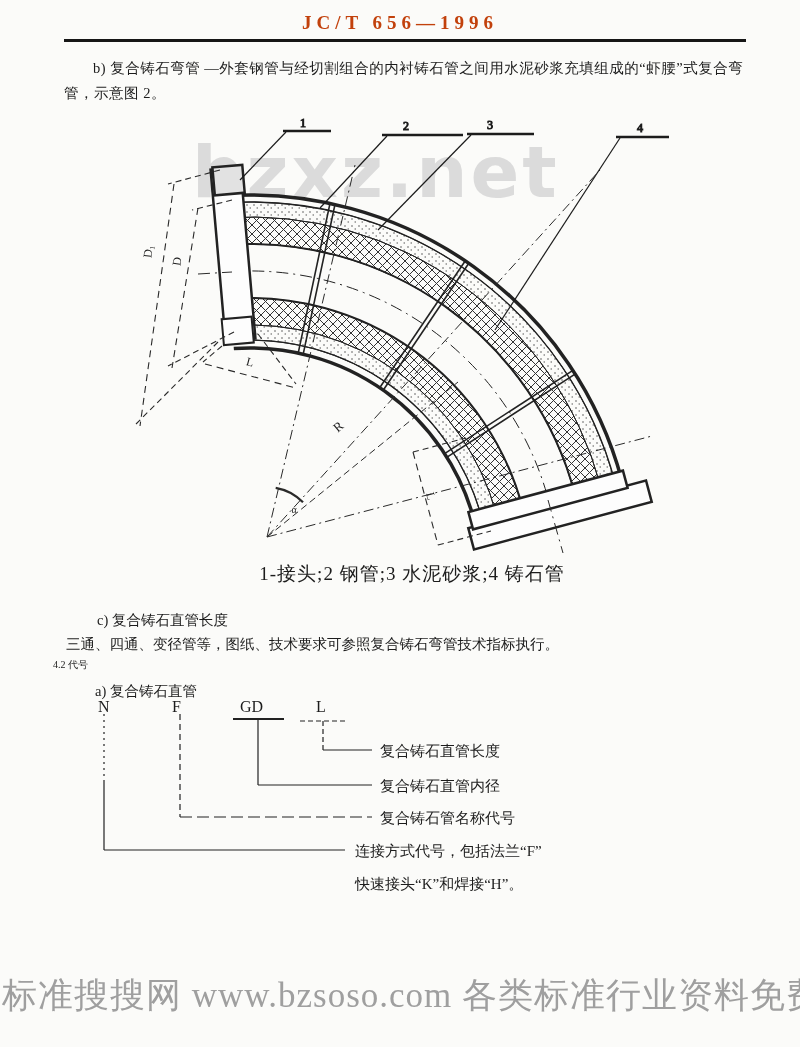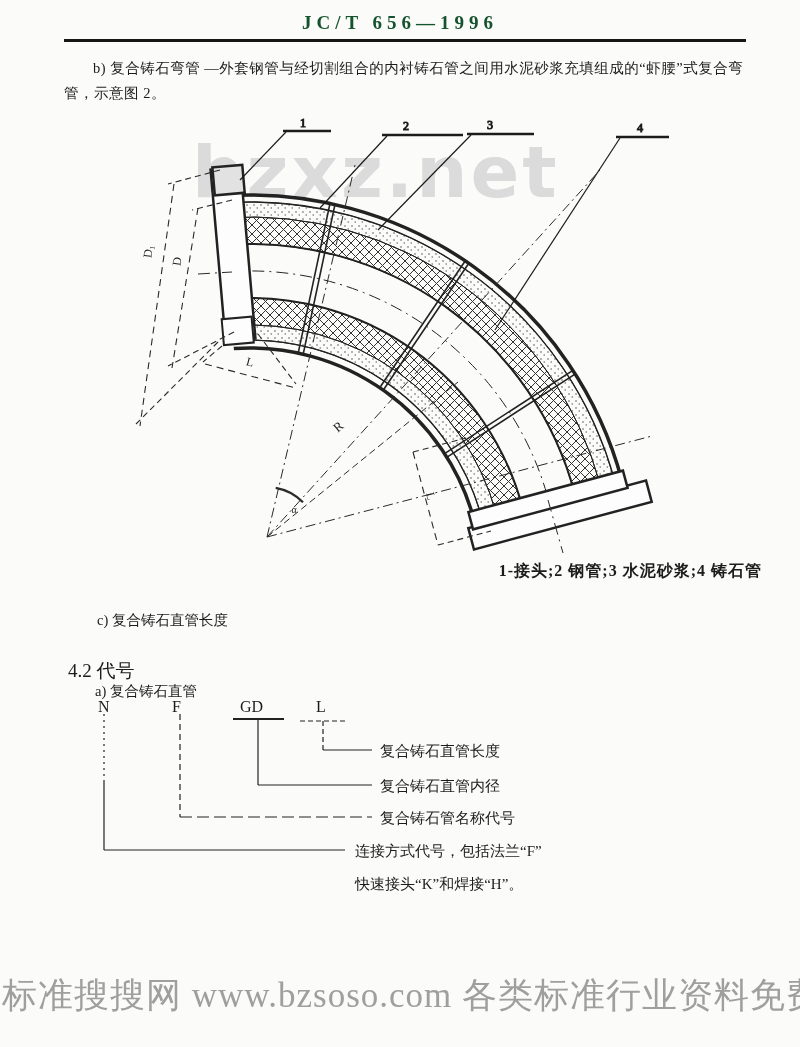--- a/index.html
+++ b/index.html
@@ -1,34 +1,34 @@
 <!DOCTYPE html>
 <html><head>
 <meta charset="utf-8">
 <style>
   html,body{margin:0;padding:0;}
   body{width:800px;height:1047px;overflow:hidden;background:#fbfbf9;
        font-family:"Liberation Serif","DejaVu Serif",serif;color:#1c1c1c;}
   .page{position:relative;width:800px;height:1047px;overflow:hidden;}
   .hdr{position:absolute;top:12px;left:0;width:100%;text-align:center;
-       font-size:19px;font-weight:600;letter-spacing:5px;color:#14532d;}
+       font-size:19px;font-weight:600;letter-spacing:5px;color:#c2410c;}
   .rule{position:absolute;top:39px;left:64px;right:54px;height:3px;background:#161616;}
   .para-b{position:absolute;top:56px;left:64px;width:692px;font-size:14.5px;
         line-height:25px;text-indent:2em;letter-spacing:.5px;z-index:3;}
   .wm-center{position:absolute;left:192px;top:130px;font-size:72px;font-weight:bold;
         color:#dbdbdb;letter-spacing:3px;z-index:1;
         font-family:"DejaVu Sans","Liberation Sans",sans-serif;}
   .fig-svg{position:absolute;left:0;top:0;width:800px;height:1047px;z-index:2;}
-  .caption{position:absolute;top:561px;left:62px;width:700px;text-align:right;
-        font-size:16px;letter-spacing:1px;z-index:3;font-weight:bold;}
+  .caption{position:absolute;top:561px;left:62px;width:700px;text-align:center;
+        font-size:19px;letter-spacing:1px;z-index:3;}
   .figlabel{position:absolute;top:586px;left:40px;width:700px;text-align:center;
         font-size:14px;letter-spacing:4px;z-index:3;}
   .para-c-title{position:absolute;top:611px;left:97px;font-size:14.5px;z-index:3;}
   .para-c-body{position:absolute;top:635px;left:66px;width:690px;font-size:14.5px;z-index:3;}
-  .sec42{position:absolute;top:658px;left:68px;font-size:19px;z-index:3;}
+  .sec42{position:absolute;top:658px;left:53px;font-size:10px;z-index:3;}
   .para-a{position:absolute;top:682px;left:95px;font-size:14.5px;z-index:3;}
   .wm-bottom{position:absolute;top:972px;left:2px;width:810px;font-size:35px;
         color:#9f9f9f;white-space:nowrap;letter-spacing:1px;z-index:3;}
   .svg-label{font-family:"Liberation Serif","DejaVu Sans",serif;fill:#1c1c1c;}
 </style>
 </head>
 <body>
 
 <div class="page">
 
@@ -150,17 +150,18 @@
       <text class="svg-label" x="380" y="791" font-size="15" stroke="none">复合铸石直管内径</text>
       <text class="svg-label" x="380" y="823" font-size="15" stroke="none">复合铸石管名称代号</text>
       <text class="svg-label" x="355" y="856" font-size="15" stroke="none">连接方式代号，包括法兰“F”</text>
       <text class="svg-label" x="355" y="889" font-size="15" stroke="none">快速接头“K”和焊接“H”。</text>
     </g>
   </svg>
 
   <div class="caption">1-接头;2 钢管;3 水泥砂浆;4 铸石管</div>
 
   <div class="para-c-title">c) 复合铸石直管长度</div>
+  <div class="para-c-body">三通、四通、变径管等，图纸、技术要求可参照复合铸石弯管技术指标执行。</div>
   <div class="sec42">4.2  代号</div>
   <div class="para-a">a) 复合铸石直管</div>
 
   <div class="wm-bottom">标准搜搜网 www.bzsoso.com 各类标准行业资料免费下</div>
 </div>
 
 </body></html>

